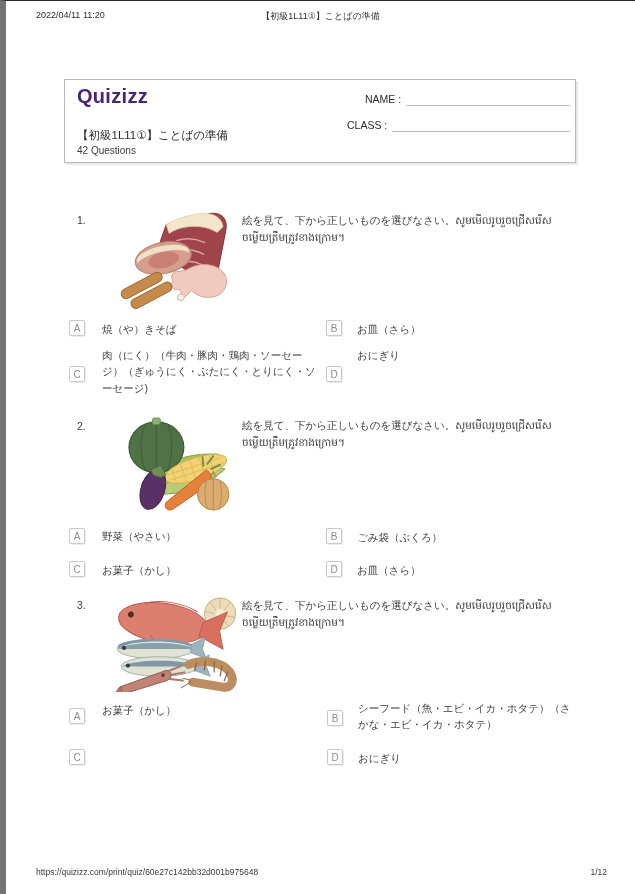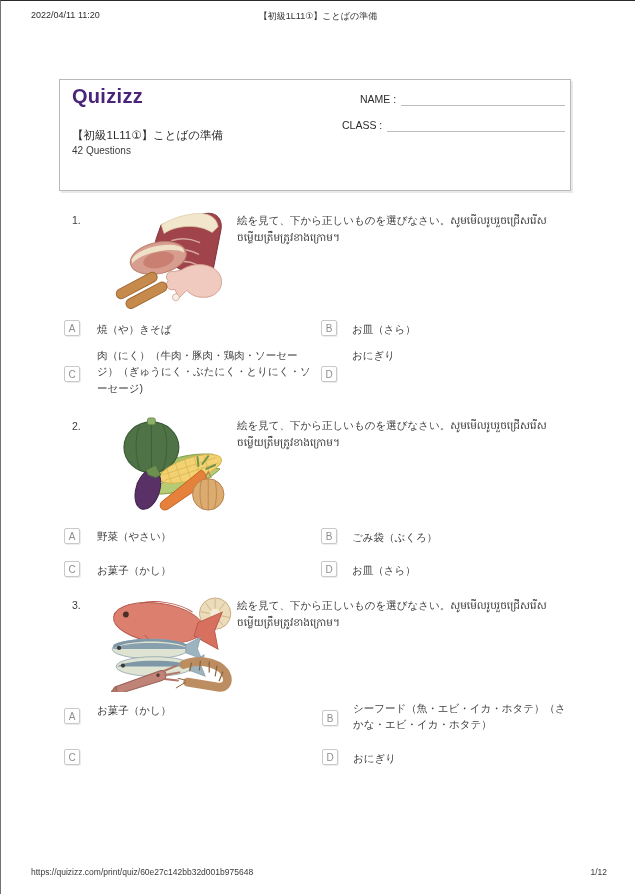--- a/index.html
+++ b/index.html
@@ -1,26 +1,26 @@
 <!DOCTYPE html>
 <html><head>
 <meta charset="utf-8">
 <style>
   * { margin:0; padding:0; box-sizing:border-box; }
   html,body { background:#ffffff; }
   body { font-family:"Liberation Sans","DejaVu Sans",sans-serif; color:#3c3c3c; }
   .page {
     position:relative; width:635px; height:894px; background:#fff;
-    border-top:1px solid #2a2a2a; border-left:1px solid #737373; overflow:hidden;
+    border-top:1px solid #2a2a2a; border-left:6px solid #737373; overflow:hidden;
   }
   .print-ts { position:absolute; top:9px; left:30px; font-size:9px; color:#2e2e2e; }
   .print-title { position:absolute; top:9px; left:0; right:0; text-align:center; font-size:9px; color:#2e2e2e; }
 
   .header-box {
-    position:absolute; left:58px; top:78px; width:512px; height:112px;
+    position:absolute; left:58px; top:78px; width:512px; height:84px;
     background:#fff; border:1px solid #b9b9b9; box-shadow:2px 2px 0 #e9e9e9;
   }
   .logo { position:absolute; left:12px; top:5px; font-size:20px; font-weight:bold; color:#4a2479; letter-spacing:0.3px; }
   .quiz-title { position:absolute; left:12px; top:48px; font-size:11.5px; color:#2b2b2b; }
   .quiz-count { position:absolute; left:12px; top:65px; font-size:10px; color:#3c3c3c; }
   .field-row { position:absolute; left:282px; width:223px; height:16px; display:flex; align-items:flex-end; }
   .field-label { font-size:10.5px; color:#2b2b2b; white-space:pre; line-height:1; padding-bottom:2px; }
   .field-line { flex:1; border-bottom:1px solid #bcbcbc; height:10px; margin-left:5px; }
 
   .q-number { position:absolute; font-size:10.5px; color:#3c3c3c; }

